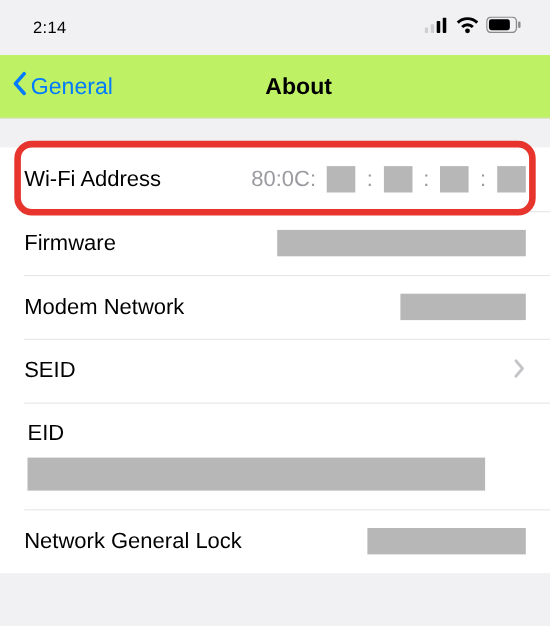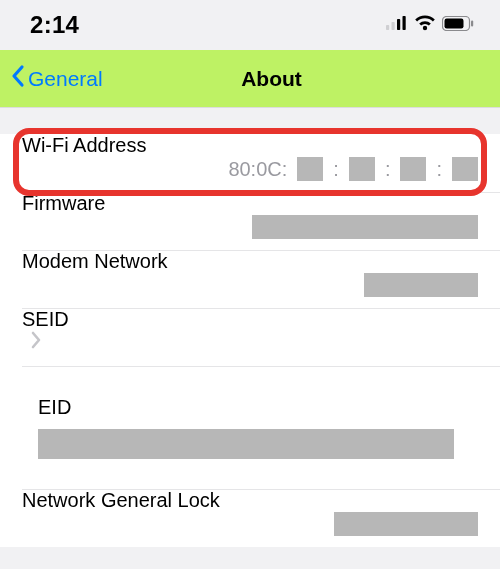--- a/index.html
+++ b/index.html
@@ -13,22 +13,22 @@
     }
     .status-bar {
       height: 50px;
       display: flex;
       align-items: center;
       justify-content: space-between;
       padding: 0 26px 0 30px;
       background: #f1f1f3;
     }
     .time {
-      font-size: 24px;
-      font-weight: 700;
+      font-size: 15px;
+      font-weight: 400;
       letter-spacing: 0.3px;
     }
     .status-right {
       display: flex;
       align-items: center;
       gap: 6px;
     }
     .nav-bar {
       height: 58px;
       display: flex;
@@ -57,24 +57,24 @@
     }
     .content {
       padding-top: 26px;
     }
     .list {
       background: #fff;
       margin: 0;
     }
     .row {
       display: flex;
+      align-items: center;
       padding: 0 22px;
       min-height: 58px;
       position: relative;
-      flex-direction: column;
     }
     .row + .row::before {
       content: "";
       position: absolute;
       left: 22px; right: 0; top: 0;
       height: 1px;
       background: #e5e5e7;
     }
     .label {
       font-size: 20px;
@@ -106,21 +106,21 @@
     .redact-eid {
       display: block;
       width: 416px;
       height: 30px;
       margin: 4px 22px 14px 22px;
       background: #b7b7b7;
     }
     .eid-row {
       flex-direction: column;
       align-items: stretch;
-      padding: 16px;
+      padding: 3px;
       min-height: auto;
     }
     .eid-inner {
       display: flex;
       align-items: center;
       padding: 14px 22px 6px 22px;
     }
     .highlight {
       position: absolute;
       left: 13px;

